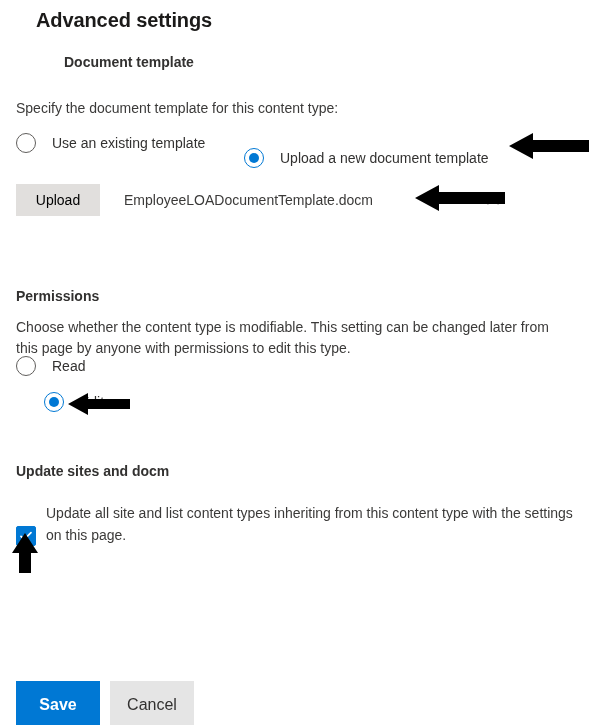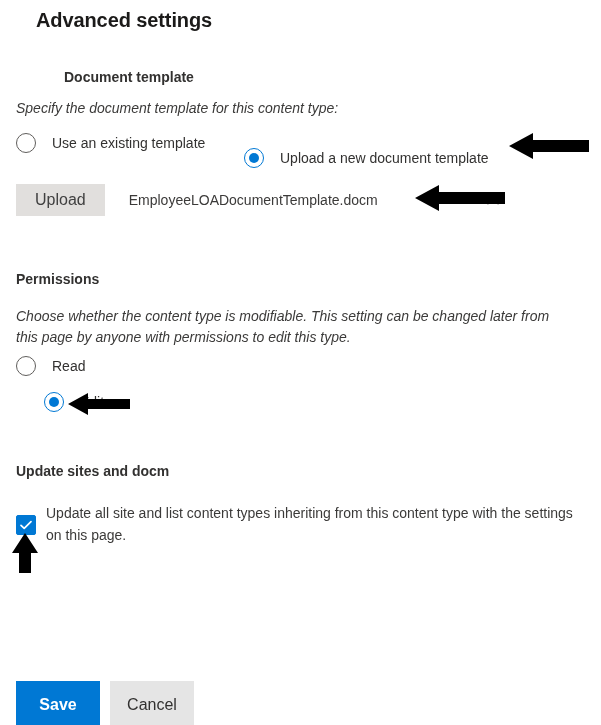--- a/index.html
+++ b/index.html
@@ -34,36 +34,35 @@
   }
 
   
   .section-heading {
     position: absolute;
     left: 16px;
     font-size: 14px;
     font-weight: bold;
     color: #323130;
   }
-  #h-doc-template { top: 69px; padding-left: 48px; }
-  #h-permissions  { top: 271px; }
+  #h-doc-template { top: 54px; padding-left: 48px; }
+  #h-permissions  { top: 288px; }
   #h-update       { top: 463px; }
 
   
   .body-text {
     position: absolute;
     left: 16px;
     font-size: 14px;
     font-weight: normal;
     color: #3b3a39;
     line-height: 21px;
-    font-style: italic;
   }
   #p-doc-template { top: 98px; width: 560px; }
-  #p-permissions  { top: 306px; width: 556px; }
+  #p-permissions  { top: 317px; width: 556px; }
 
   
   .radio-row {
     position: absolute;
     display: flex;
     align-items: center;
     gap: 16px;
     cursor: pointer;
   }
   #radio-existing { left: 16px; top: 133px; }
@@ -105,23 +104,23 @@
   #upload-row {
     position: absolute;
     left: 16px;
     top: 184px;
     display: flex;
     align-items: center;
   }
   #upload-button {
     background: #e1dfdd;
     border: none;
-    color: #404040;
+    color: #000000;
     font-family: "Liberation Sans", sans-serif;
-    font-size: 16px;
+    font-size: 14px;
     height: 32px;
     padding: 0 19px;
     cursor: pointer;
   }
   #upload-filename {
     margin-left: 24px;
     font-size: 14px;
     color: #3b3a39;
     white-space: nowrap;
   }
@@ -133,21 +132,21 @@
     height: 16px;
     color: #a19f9d;
   }
 
   
   #checkbox-row {
     position: absolute;
     left: 16px;
     top: 502px;
     display: flex;
-    align-items: center;
+    align-items: flex-end;
     gap: 10px;
     width: 566px;
     cursor: pointer;
   }
   .checkbox-mark {
     width: 20px;
     height: 20px;
     box-sizing: border-box;
     background: #0078d4;
     border: 1px solid #0078d4;

